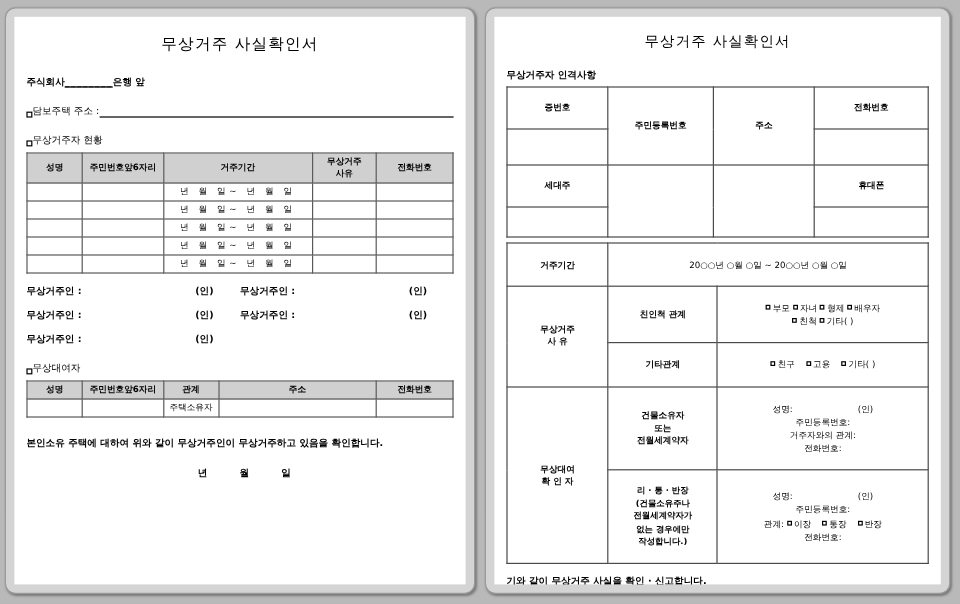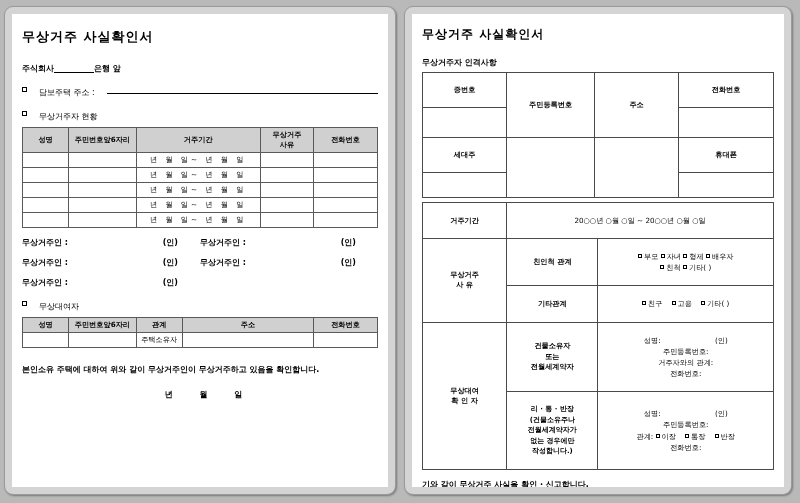--- a/index.html
+++ b/index.html
@@ -29,43 +29,43 @@
   .page {
     background: #ffffff;
     width: 100%; height: 100%;
     padding: 8px 10px;
     position: relative;
     font-size: 7.4px;
     color: #000;
     overflow: hidden;
   }
   .doc-title {
-    text-align: left;
-    font-weight: bold;
+    text-align: center;
+    font-weight: normal;
     font-size: 13px;
     letter-spacing: 1px;
     margin: 6px 0 0 0;
     font-family: "DejaVu Serif", "Liberation Serif", serif;
   }
   .title-right {
     font-size: 12px;
     margin-top: 4px;
   }
   .addressee {
     font-weight: bold;
     font-size: 8px;
     margin-top: 17px;
   }
   .ul-blank { text-decoration: underline; letter-spacing: 1px; }
   .chk-line {
     font-size: 8px;
     margin-top: 13px;
     display: flex;
-    align-items: flex-start;
-    gap: 12px;
+    align-items: flex-end;
+    gap: 0;
   }
   .sq {
     display: inline-block;
     width: 5px; height: 5px;
     border: 1px solid #000;
     flex: none;
   }
   .long-rule {
     display: inline-block;
     border-bottom: 1px solid #000;

